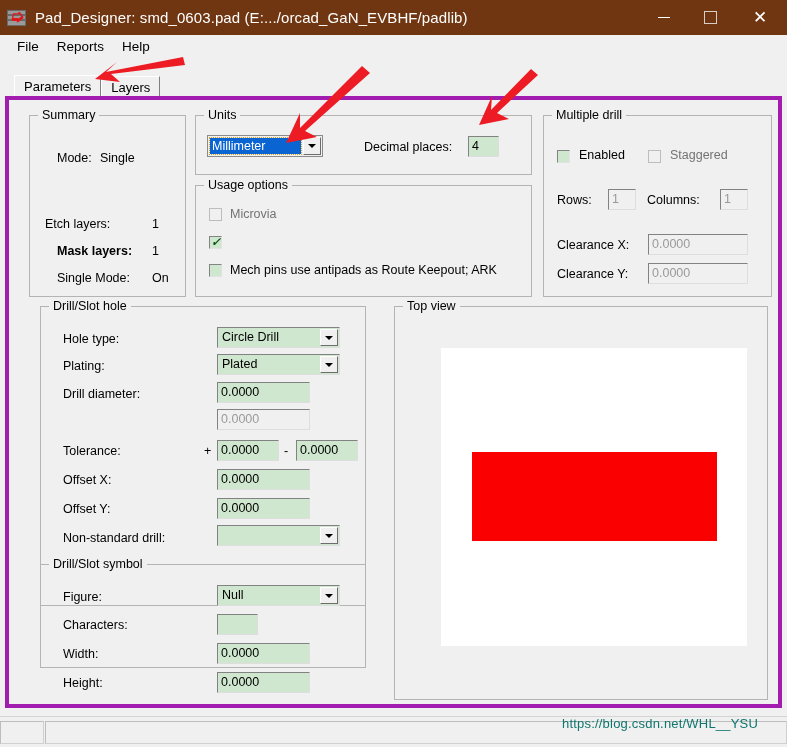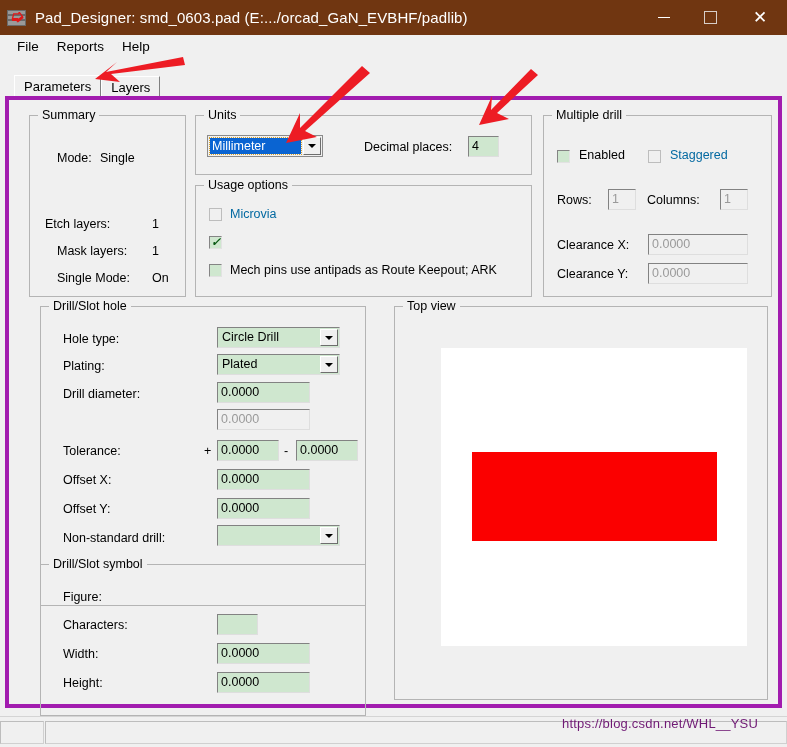--- a/index.html
+++ b/index.html
@@ -88,21 +88,21 @@
     position:absolute;
     border:1px solid #b4b4b4;
     box-sizing:border-box;
   }
   .group > .legend{
     position:absolute;top:-8px;left:8px;background:#f0f0f0;
     padding:0 4px;font-size:12.5px;white-space:nowrap;
   }
 
   .lbl{position:absolute;font-size:12.5px;white-space:nowrap;}
-  .lbl.dim{color:#0369a1;}
+  .lbl.dim{color:#737373;}
 
   
   .field{
     position:absolute;box-sizing:border-box;
     background:#cfe7cf;
     border:1px solid #828282;
     border-right-color:#dedede;border-bottom-color:#dedede;
     font-size:12.5px;line-height:17px;padding-left:3px;
     color:#000;white-space:nowrap;overflow:hidden;
   }
@@ -172,21 +172,21 @@
     border:1px solid #d0d0d0;border-top-color:#bdbdbd;border-left-color:#bdbdbd;
     box-sizing:border-box;margin:4px 0 4px 0;
     font-size:12px;line-height:21px;padding-left:4px;color:#333;
   }
   .status-pane.small{width:44px;margin-left:0;}
   .status-pane.wide{flex:1;margin-left:1px;margin-right:0;}
 
   
   .watermark{
     position:absolute;left:562px;top:716px;
-    font-size:13px;color:#701a75;letter-spacing:0.2px;
+    font-size:13px;color:#0f766e;letter-spacing:0.2px;
     white-space:nowrap;pointer-events:none;
   }
 
   
   .arrows{position:absolute;left:0;top:0;width:787px;height:747px;pointer-events:none;}
 </style>
 </head>
 <body>
 
 <div class="titlebar">
@@ -224,21 +224,21 @@
 <div class="client">
 
   <div class="group" style="left:20px;top:15px;width:157px;height:182px;">
     <span class="legend">Summary</span>
     <span class="lbl" style="left:27px;top:35px;">Mode:</span>
     <span class="lbl" style="left:70px;top:35px;">Single</span>
 
     <span class="lbl" style="left:15px;top:101px;">Etch layers:</span>
     <span class="lbl" style="left:122px;top:101px;">1</span>
 
-    <span class="lbl" style="left:27px;top:128px;">Mask layers:</span>
+    <span class="lbl" style="left:27px;top:128px;font-weight:bold;">Mask layers:</span>
     <span class="lbl" style="left:122px;top:128px;">1</span>
 
     <span class="lbl" style="left:27px;top:155px;">Single Mode:</span>
     <span class="lbl" style="left:122px;top:155px;">On</span>
   </div>
 
   <div class="group" style="left:186px;top:15px;width:337px;height:60px;">
     <span class="legend">Units</span>
     <div class="combo focused" style="left:11px;top:19px;width:116px;height:22px;">
       <span class="selbox">Millimeter</span>
@@ -324,24 +324,30 @@
 
     <span class="lbl" style="left:22px;top:224px;">Non-standard drill:</span>
     <div class="combo" style="left:176px;top:218px;width:123px;height:21px;line-height:19px;">
       <span></span>
       <span class="arrowbtn">
           <i class="caret"></i>
         </span>
     </div>
   </div>
 
-  <div class="group" style="left:31px;top:464px;width:326px;height:152px;padding-left:16px;">
+  <div class="group" style="left:31px;top:464px;width:326px;height:104px;padding-left:16px;">
     <span class="legend">Drill/Slot symbol</span>
 
     <span class="lbl" style="left:22px;top:25px;">Figure:</span>
+    <div class="combo" style="left:176px;top:20px;width:123px;height:21px;line-height:19px;">
+      <span>Null</span>
+      <span class="arrowbtn">
+          <i class="caret"></i>
+        </span>
+    </div>
 
     <span class="lbl" style="left:22px;top:53px;">Characters:</span>
     <div class="field" style="left:176px;top:49px;width:41px;height:21px;line-height:19px;"></div>
 
     <span class="lbl" style="left:22px;top:82px;">Width:</span>
     <div class="field" style="left:176px;top:78px;width:93px;height:21px;line-height:19px;">0.0000</div>
 
     <span class="lbl" style="left:22px;top:111px;">Height:</span>
     <div class="field" style="left:176px;top:107px;width:93px;height:21px;line-height:19px;">0.0000</div>
   </div>

